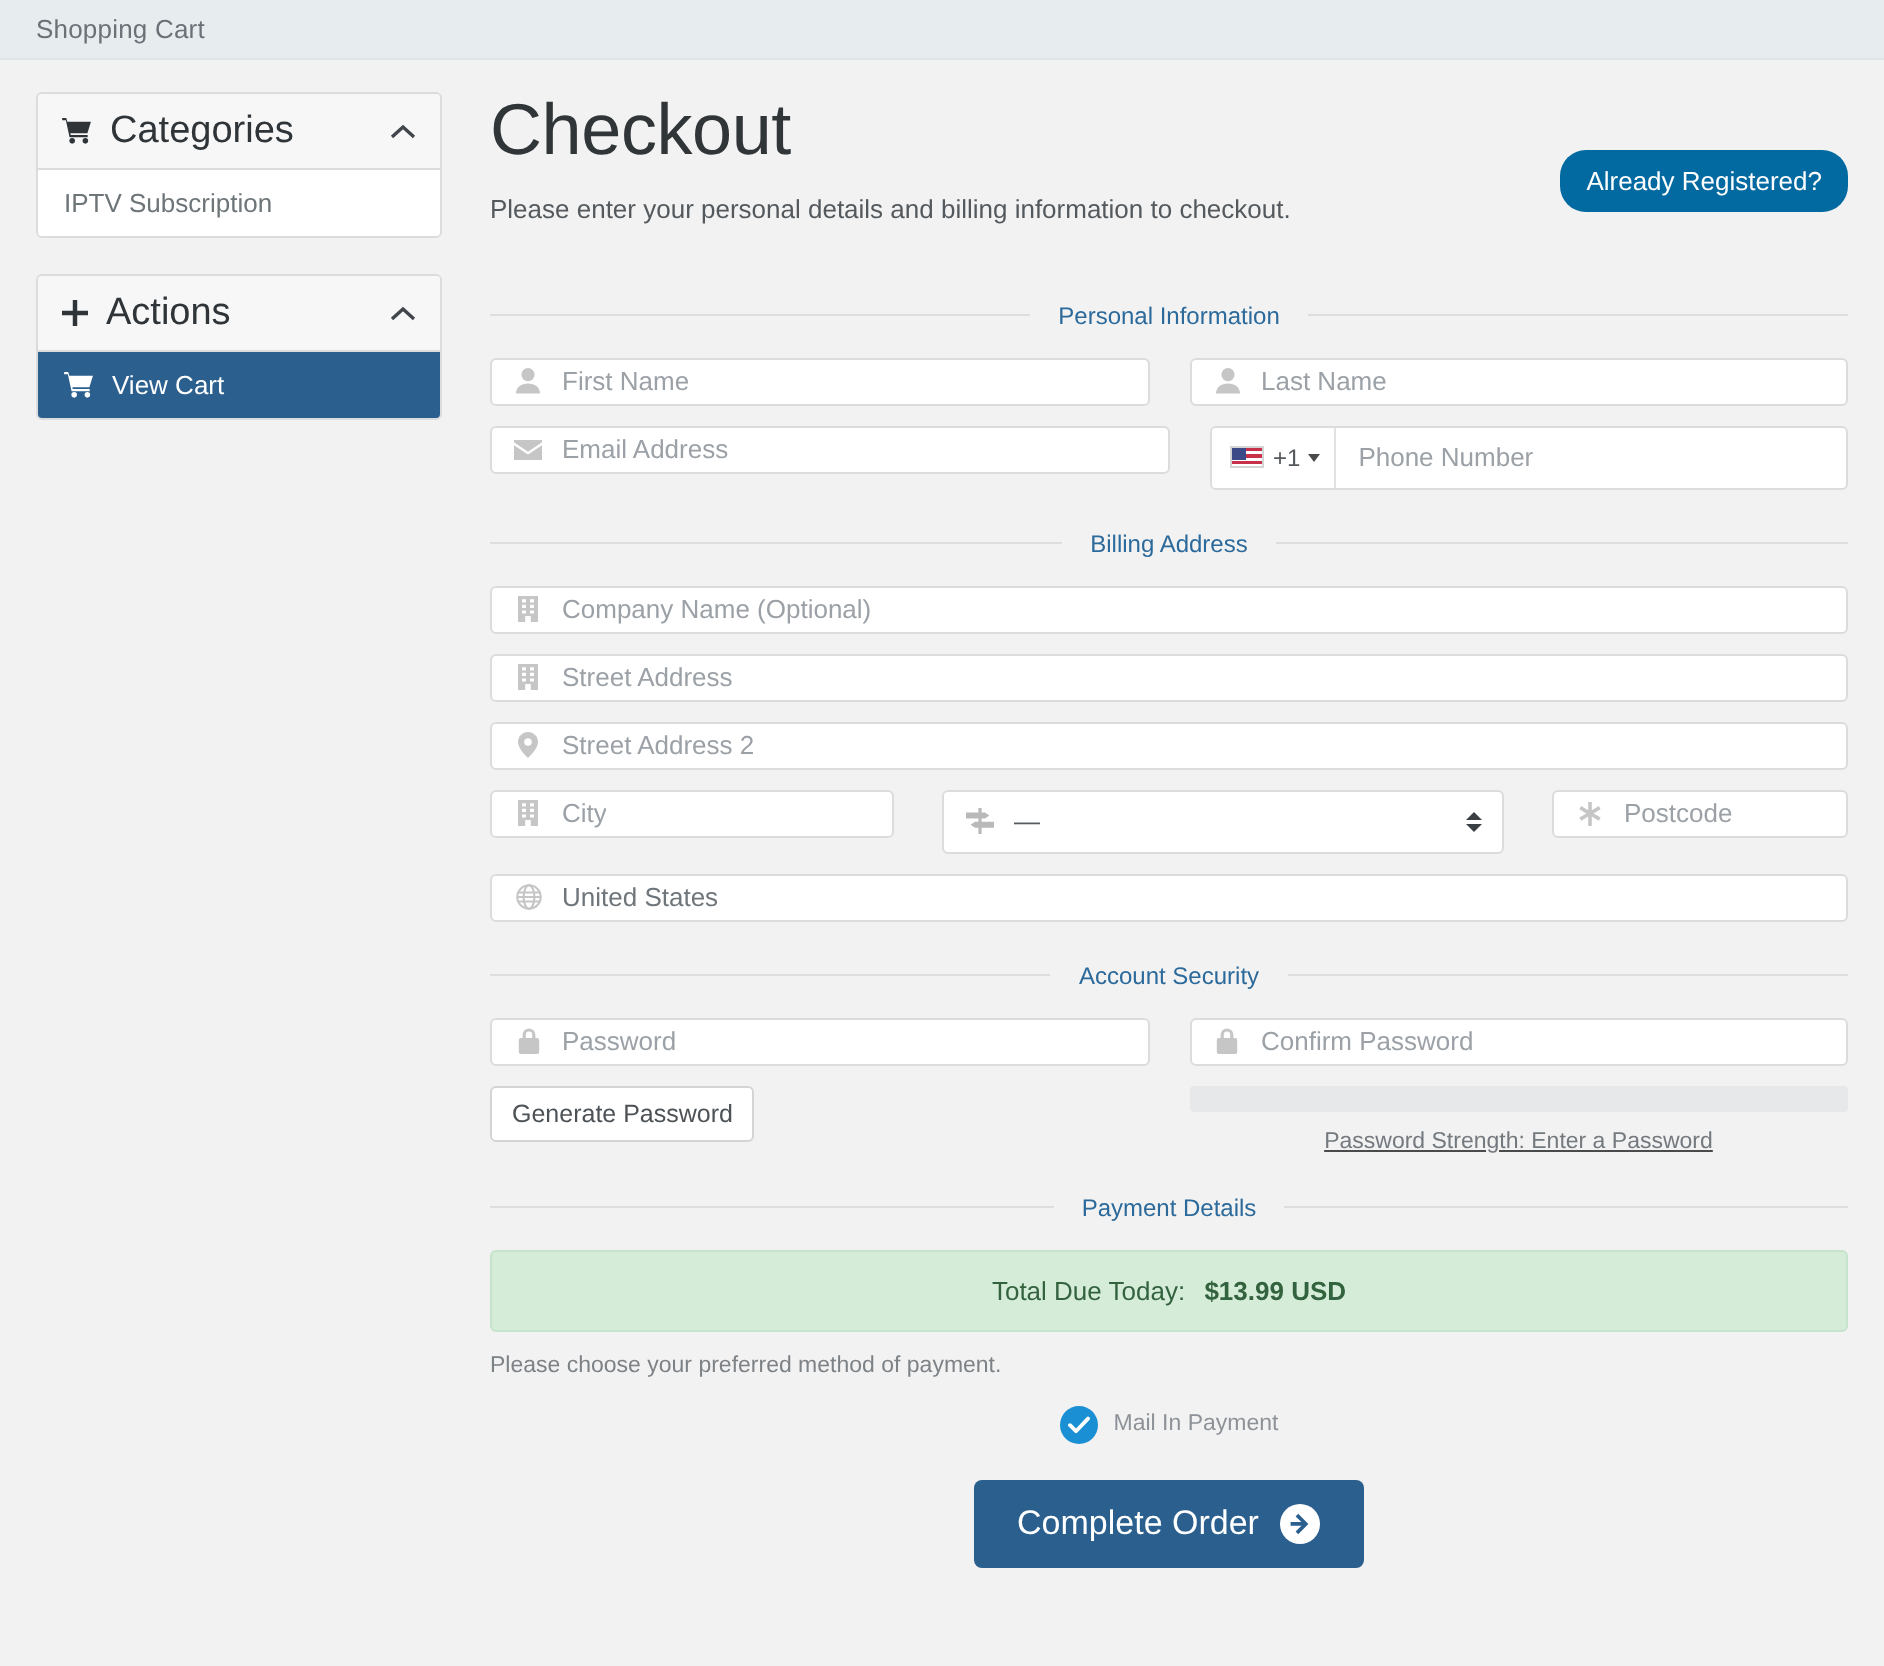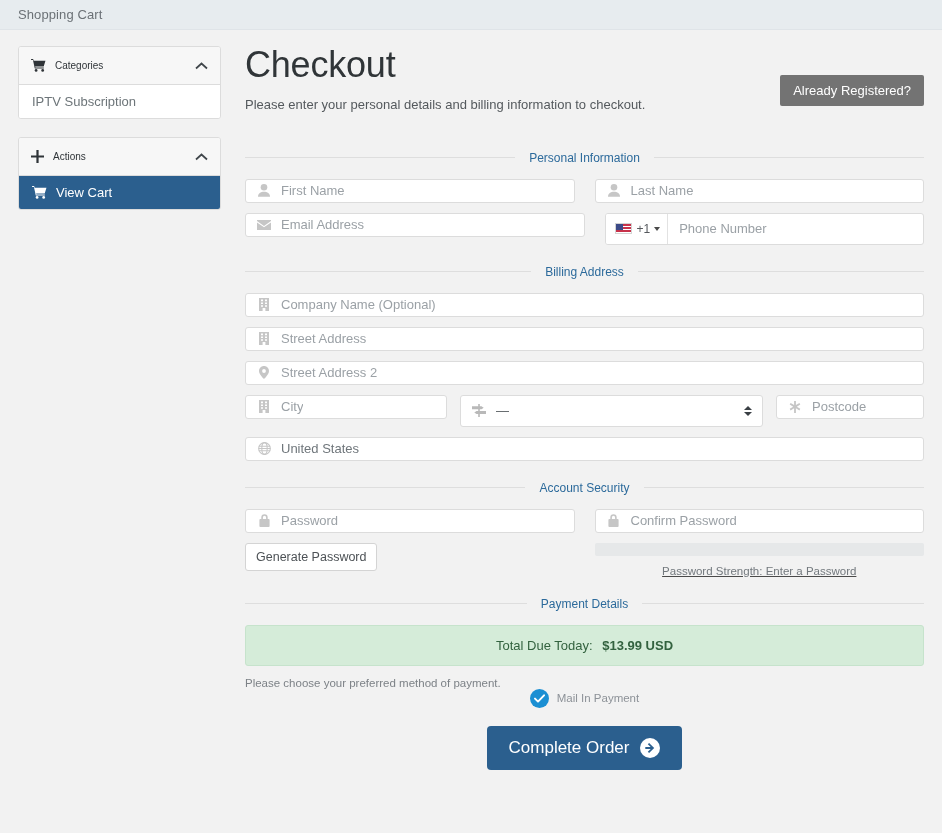--- a/index.html
+++ b/index.html
@@ -52,21 +52,21 @@
     margin-bottom: 18px;
     overflow: hidden;
   }
   .panel-head {
     display: flex;
     align-items: center;
     height: 38px;
     padding: 0 12px;
     background: #f7f7f7;
     border-bottom: 1px solid #dcdcdc;
-    font-size: 10px;
+    font-size: 19px;
     color: #2f3438;
     cursor: pointer;
   }
   .panel-head .ico {
     margin-right: 9px;
     display: inline-flex;
     align-items: center;
     color: #2f3438;
   }
   .panel-head .caret {
@@ -112,24 +112,24 @@
     align-items: flex-start;
     justify-content: space-between;
     min-height: 36px;
   }
   .page-sub {
     font-size: 13px;
     color: #54595d;
     padding-top: 2px;
   }
   .btn-registered {
-    background: #737373;
+    background: #0369a1;
     color: #ffffff;
     border: none;
-    border-radius: 2px;
+    border-radius: 13px;
     font-size: 13px;
     font-family: inherit;
     padding: 8px 13px;
     cursor: pointer;
     white-space: nowrap;
     margin-top: -20px;
   }
 
   
   .legend {
@@ -260,21 +260,21 @@
   }
   .sel-arrows i {
     display: block;
     width: 0; height: 0;
     border-left: 4px solid transparent;
     border-right: 4px solid transparent;
   }
   .sel-arrows i.up   { border-bottom: 4px solid #3a3f44; }
   .sel-arrows i.down { border-top: 4px solid #3a3f44; }
 
-  .row-csp { display: flex; gap: 13px; margin-bottom: 10px; }
+  .row-csp { display: flex; gap: 24px; margin-bottom: 10px; }
   .col-city { flex: 0 0 202px; }
   .col-state { flex: 1 1 auto; }
   .col-post { flex: 0 0 148px; }
 
   
   .row-pw { display: flex; gap: 20px; margin-bottom: 10px; }
   .row-pw > * { flex: 1 1 0; }
   .row-pw-2 { display: flex; gap: 20px; align-items: flex-start; text-decoration: underline; }
   .row-pw-2 > * { flex: 1 1 0; }
   .btn-generate {
@@ -308,20 +308,21 @@
     text-align: center;
     padding: 12px 10px;
     font-size: 13px;
     color: #33623f;
     margin-bottom: 11px;
   }
   .total-box .amt { font-weight: bold; margin-left: 6px; }
   .pay-note {
     font-size: 11.5px;
     color: #7d8287;
+    margin-bottom: 14px;
   }
   .pay-options {
     display: flex;
     justify-content: center;
     align-items: center;
     margin-bottom: 18px;
   }
   .pay-option {
     display: flex;
     align-items: center;

